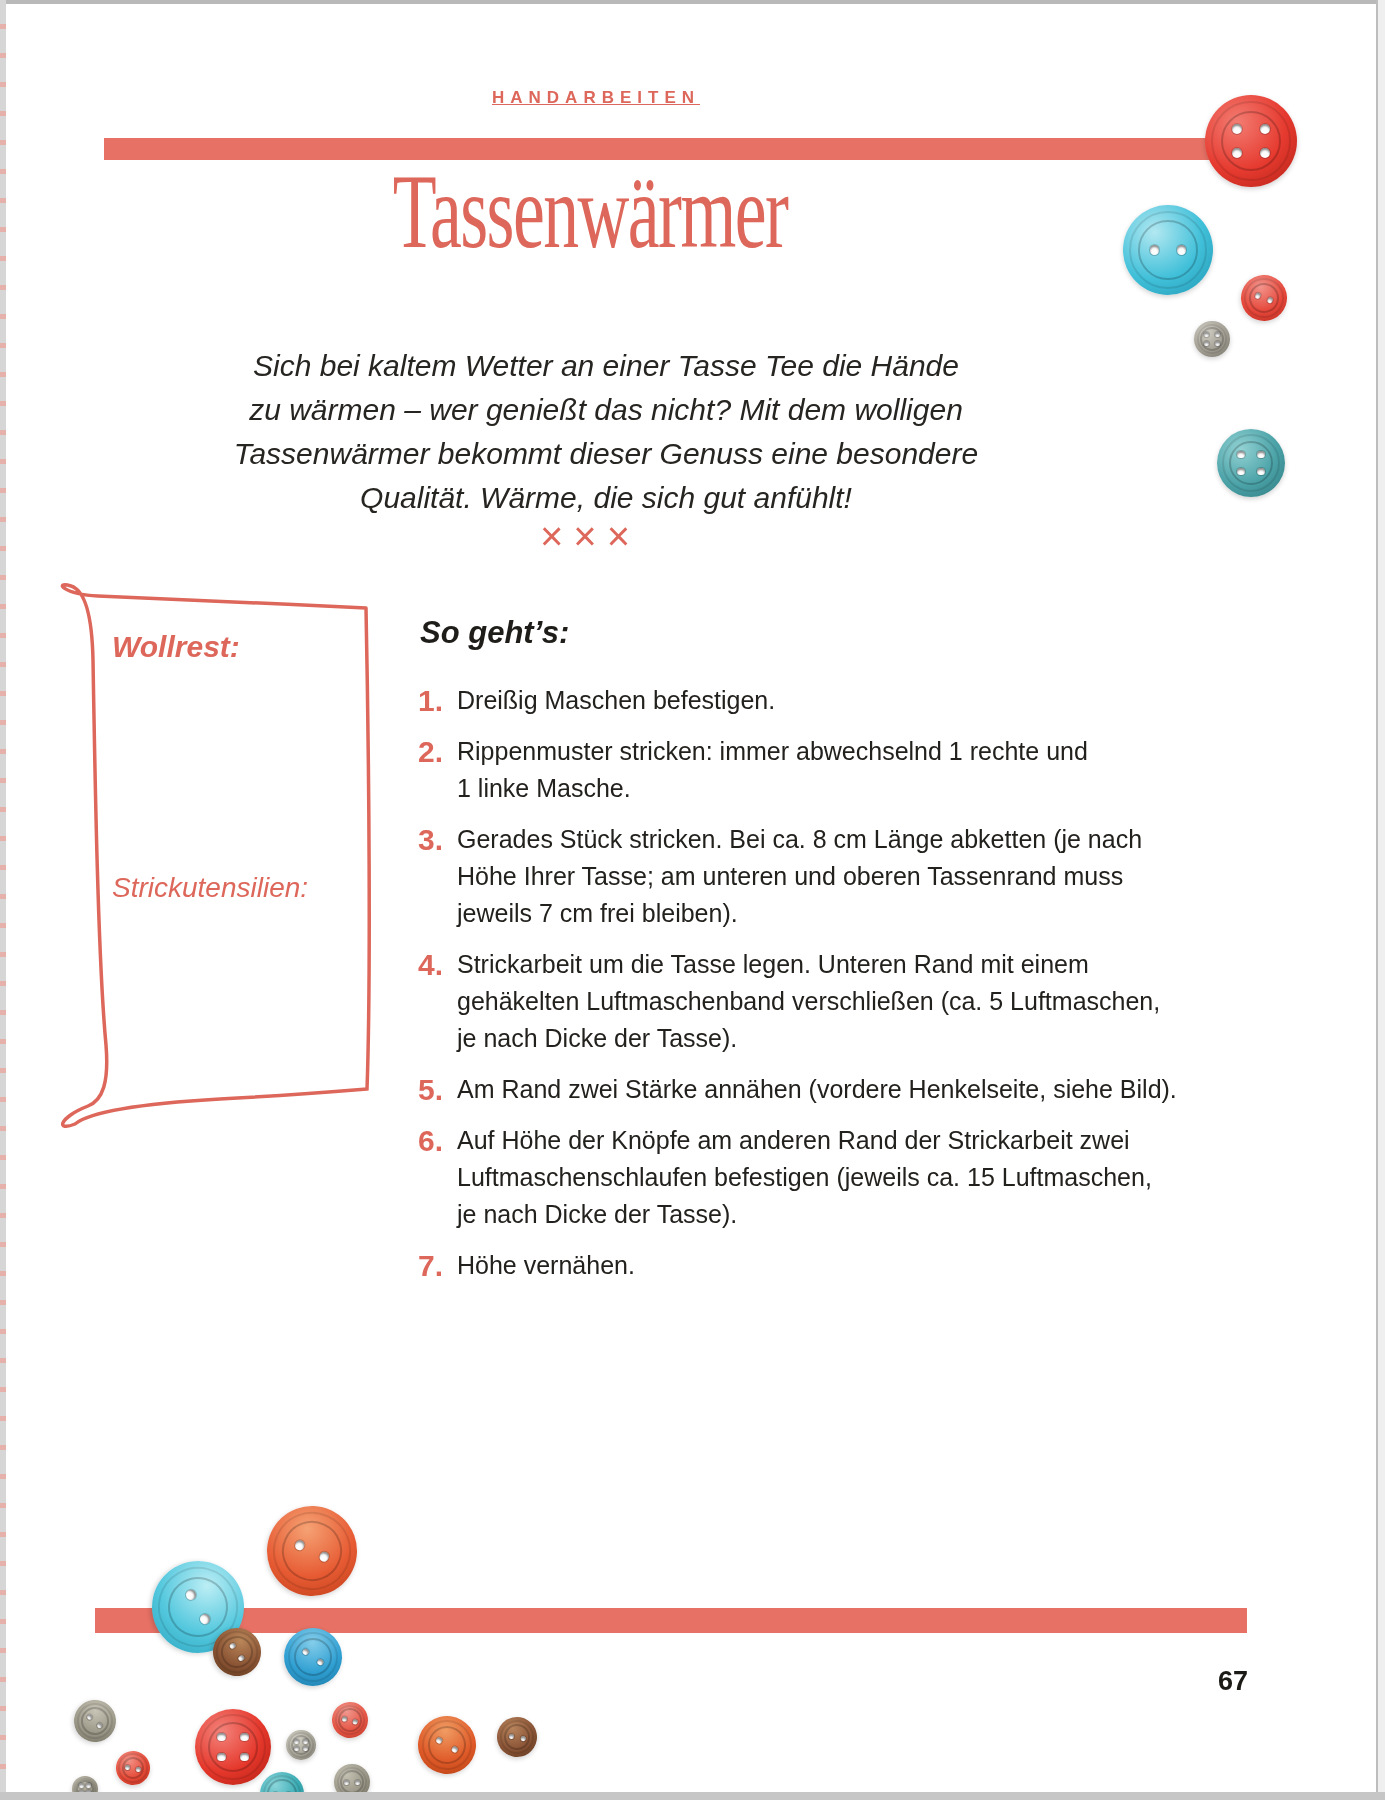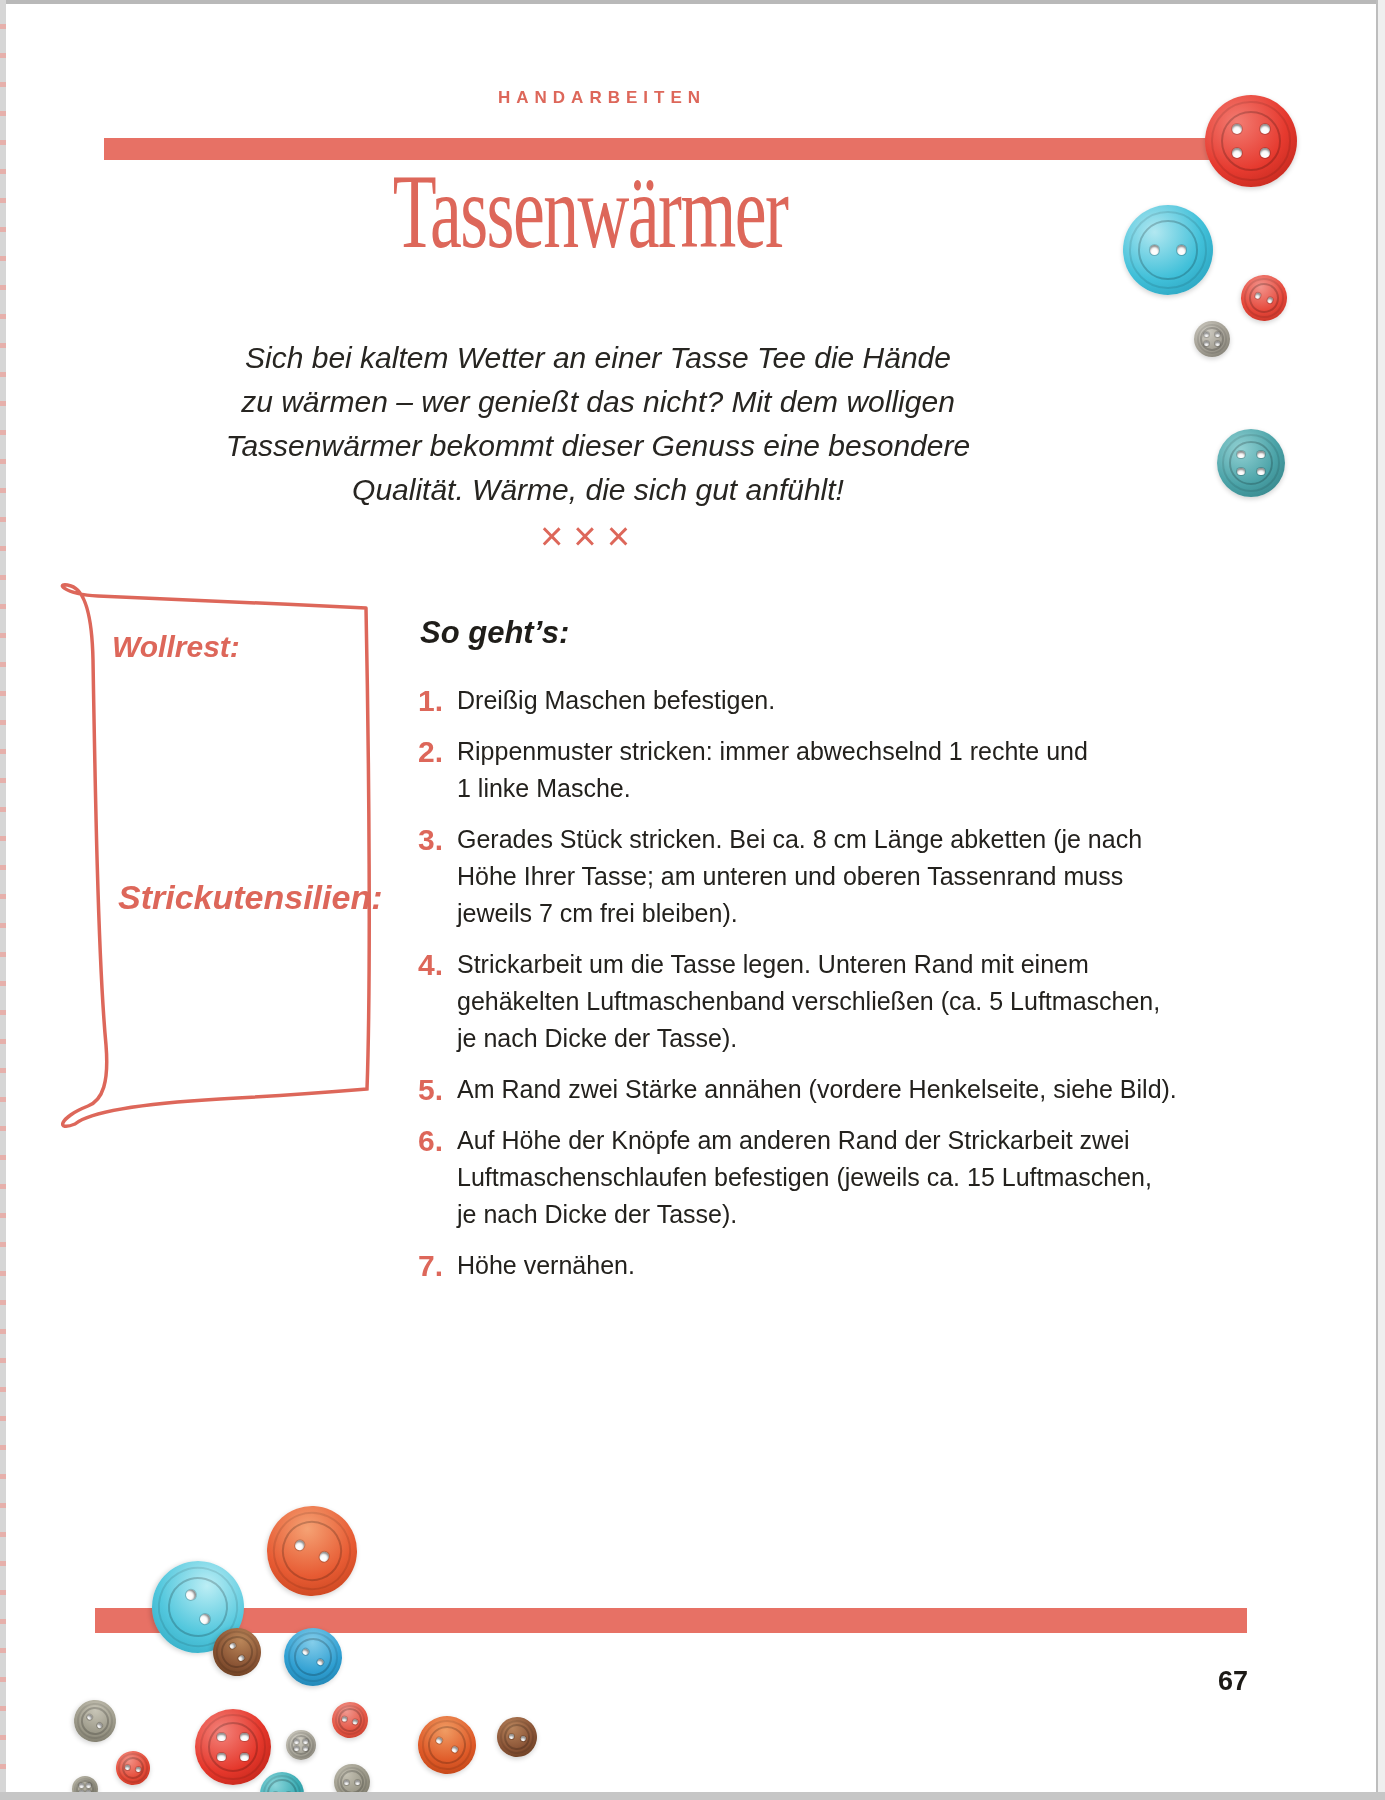--- a/index.html
+++ b/index.html
@@ -11,45 +11,45 @@
   .page{position:relative;width:1385px;height:1800px;background:#fff;overflow:hidden;
         font-family:"Liberation Sans",sans-serif;}
   
   .edge-top{position:absolute;left:0;top:0;width:100%;height:4px;background:#b9b9b9;}
   .edge-left{position:absolute;left:0;top:0;width:6px;height:100%;
              background:repeating-linear-gradient(180deg,#d6d6d6 0 24px,#e6b0ab 24px 29px);}
   .edge-right-line{position:absolute;left:1376px;top:0;width:2px;height:100%;background:#bdbdbd;}
   .edge-right-fill{position:absolute;left:1378px;top:0;width:7px;height:100%;background:#efefef;}
   .edge-bottom{position:absolute;left:0;top:1792px;width:100%;height:8px;background:#c6c6c6;}
 
-  .kicker{position:absolute;left:12px;top:88px;width:1180px;text-align:center;
-          font-size:17px;font-weight:bold;letter-spacing:6px;color:var(--accent);}
+  .kicker{position:absolute;left:6px;top:88px;width:1180px;text-align:center;
+          font-size:17px;font-weight:bold;letter-spacing:6px;color:var(--accent);text-decoration:underline;}
   .bar{position:absolute;background:var(--coral);}
   .top-bar{left:104px;top:138px;width:1119px;height:22px;}
   .bottom-bar{left:95px;top:1608px;width:1152px;height:25px;}
 
   .title{position:absolute;left:0;top:158px;width:1180px;margin:0;text-align:center;
          font-family:"Liberation Serif",serif;font-weight:normal;font-size:92px;
          color:var(--accent);transform:scale(0.78,1.15);transform-origin:590px 50%;
          letter-spacing:-2px;}
 
-  .intro{position:absolute;left:0;top:328px;width:1180px;margin:8px;text-align:center;
+  .intro{position:absolute;left:0;top:328px;width:1180px;margin:16px;text-align:center;
          font-style:italic;font-size:30px;line-height:44px;color:var(--ink);
          white-space:pre-line;}
 
   .divider{position:absolute;left:0;top:514px;width:1180px;text-align:center;
            font-size:40px;letter-spacing:10px;color:var(--accent);}
 
   .material-frame{position:absolute;left:50px;top:575px;overflow:visible;}
   .material-frame path{fill:none;stroke:var(--accent);stroke-width:3.5;stroke-linecap:round;}
 
   .mat-heading{position:absolute;left:112px;top:630px;margin:0;font-size:30px;
                font-style:italic;font-weight:bold;color:var(--accent);}
-  .ut-heading{position:absolute;left:112px;top:872px;margin:6px;font-size:34px;
-              font-style:italic;font-weight:bold;color:var(--accent);}
+  .ut-heading{position:absolute;left:112px;top:872px;margin:0;font-size:28px;
+              font-style:italic;font-weight:normal;color:var(--accent);}
   .box-list{position:absolute;left:131px;margin:0;padding:0;list-style:none;
             font-weight:bold;font-size:23px;color:#23211d;line-height:35px;}
   .box-list li{position:relative;margin-bottom:9px;white-space:pre-line;}
   .box-list .dot{position:absolute;left:-20px;top:13px;width:8px;height:8px;
                  border-radius:50%;background:var(--accent);}
   .mat-list{top:680px;}
   .ut-list{top:930px;}
   .ut-list li{margin-bottom:2px;line-height:34px;}
 
   .steps-heading{position:absolute;left:420px;top:615px;margin:0;font-size:31px;

